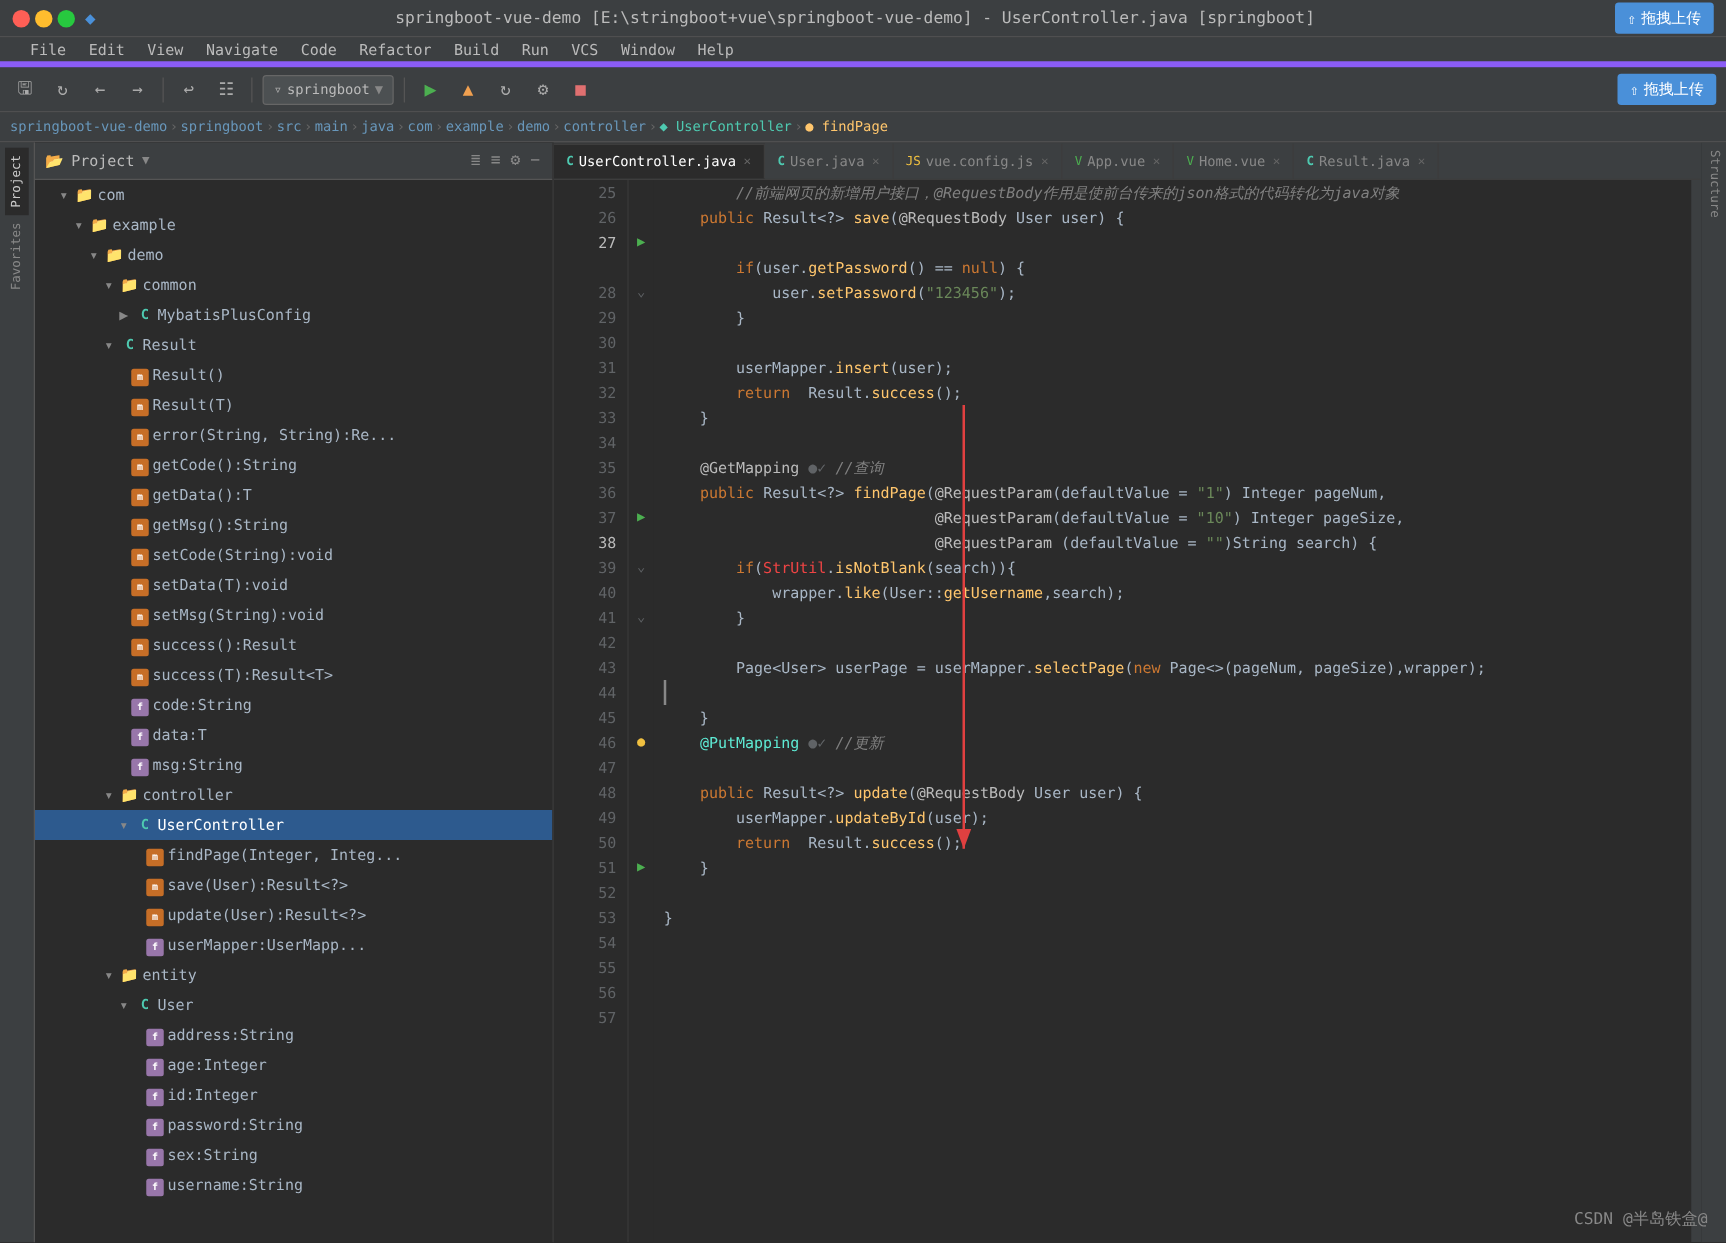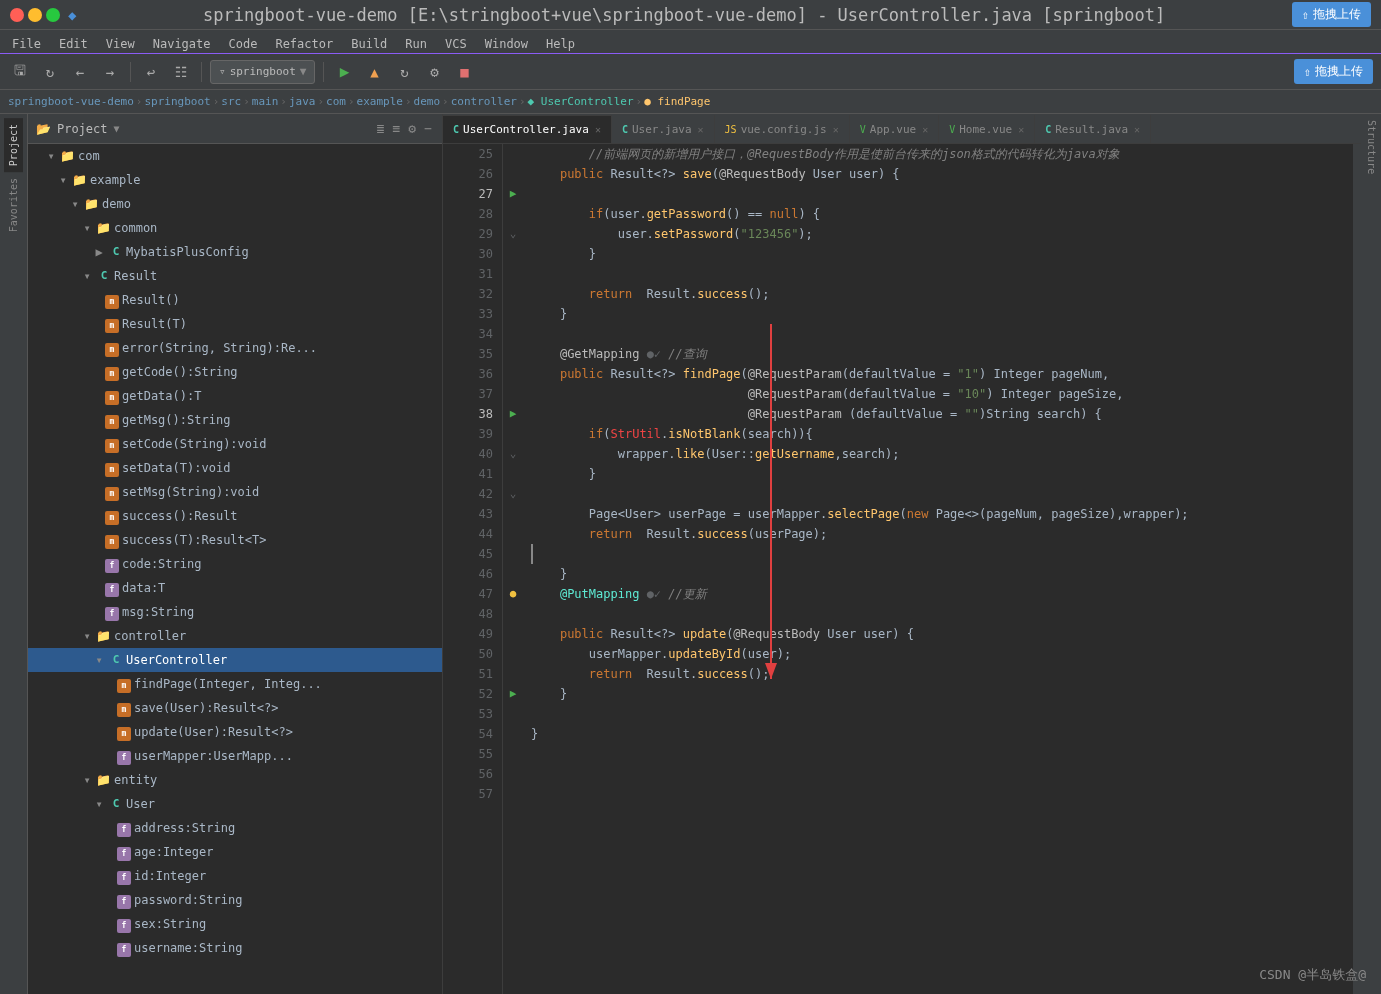--- a/index.html
+++ b/index.html
@@ -17,36 +17,36 @@
     .title-bar {
       background: #3c3f41;
       height: 30px;
       display: flex;
       align-items: center;
       padding: 0 10px;
       border-bottom: 1px solid #555;
       justify-content: space-between;
     }
     .title-bar-left { display: flex; align-items: center; gap: 8px; }
-    .title-bar-center { font-size: 17px; color: #bbb; }
+    .title-bar-center { font-size: 13px; color: #bbb; }
     .title-bar-right { display: flex; align-items: center; gap: 6px; }
     .title-bar-icons { display: flex; gap: 4px; }
     .win-btn { width: 14px; height: 14px; border-radius: 50%; cursor: pointer; }
     .win-btn.close { background: #ff5f56; }
     .win-btn.min { background: #ffbd2e; }
     .win-btn.max { background: #27c93f; }
 
     
     .menu-bar {
       background: #3c3f41;
       height: 24px;
       display: flex;
-      align-items: flex-end;
-      padding: 0 4px;
-      border-bottom: 1px solid #8b5cf6;
+      align-items: center;
+      padding: 0 16px;
+      border-bottom: 5px solid #8b5cf6;
       gap: 2px;
     }
     .menu-item {
       padding: 2px 8px;
       font-size: 12px;
       color: #bbb;
       cursor: pointer;
       border-radius: 2px;
     }
 
@@ -587,21 +587,21 @@
       </div>
     </div>
 
     <div class="editor-content">
 
       <div style="display:flex; background:#2b2b2b; width:60px; flex-shrink:0; flex-direction:column; border-right:1px solid #3d3d3d;">
         <div style="width:60px; font-size:12px; line-height:20px; color:#606366; user-select:none; padding-right:4px; text-align:right; overflow:hidden;">
           <div style="height:20px; padding-right:6px;">25</div>
           <div style="height:20px; padding-right:6px;">26</div>
           <div style="height:20px; padding-right:6px; color:#bbb;">27</div>
-          <div style="height:20px; padding-right:6px;">28</div>
+          <div style="height:20px; padding-right:6px;margin-top:20px;">28</div>
           <div style="height:20px; padding-right:6px;">29</div>
           <div style="height:20px; padding-right:6px;">30</div>
           <div style="height:20px; padding-right:6px;">31</div>
           <div style="height:20px; padding-right:6px;">32</div>
           <div style="height:20px; padding-right:6px;">33</div>
           <div style="height:20px; padding-right:6px;">34</div>
           <div style="height:20px; padding-right:6px;">35</div>
           <div style="height:20px; padding-right:6px;">36</div>
           <div style="height:20px; padding-right:6px;">37</div>
           <div style="height:20px; padding-right:6px; color:#bbb;">38</div>
@@ -689,20 +689,25 @@
             &nbsp;&nbsp;&nbsp;&nbsp;&nbsp;&nbsp;&nbsp;&nbsp;&nbsp;&nbsp;&nbsp;&nbsp;<span style="color:#a9b7c6;">user</span>.<span class="method">setPassword</span>(<span class="string">"123456"</span>);
           </span>
         </div>
 
         <div class="code-line">
           <span>&nbsp;&nbsp;&nbsp;&nbsp;&nbsp;&nbsp;&nbsp;&nbsp;}</span>
         </div>
 
         <div class="code-line"></div>
 
+        <div class="code-line">
+          <span>
+            &nbsp;&nbsp;&nbsp;&nbsp;&nbsp;&nbsp;&nbsp;&nbsp;<span style="color:#a9b7c6;">userMapper</span>.<span class="method">insert</span>(<span style="color:#a9b7c6;">user</span>);
+          </span>
+        </div>
 
         <div class="code-line">
           <span>
             &nbsp;&nbsp;&nbsp;&nbsp;&nbsp;&nbsp;&nbsp;&nbsp;<span class="kw">return</span>&nbsp; <span style="color:#a9b7c6;">Result</span>.<span class="method">success</span>();
           </span>
         </div>
 
         <div class="code-line">
           <span>&nbsp;&nbsp;&nbsp;&nbsp;}</span>
         </div>
@@ -751,25 +756,20 @@
         </div>
 
         <div class="code-line"></div>
 
         <div class="code-line">
           <span>
             &nbsp;&nbsp;&nbsp;&nbsp;&nbsp;&nbsp;&nbsp;&nbsp;<span style="color:#a9b7c6;">Page</span>&lt;<span style="color:#a9b7c6;">User</span>&gt; <span style="color:#a9b7c6;">userPage</span> = <span style="color:#a9b7c6;">userMapper</span>.<span class="method">selectPage</span>(<span class="kw">new</span> <span style="color:#a9b7c6;">Page</span>&lt;&gt;(<span style="color:#a9b7c6;">pageNum</span>, <span style="color:#a9b7c6;">pageSize</span>),<span style="color:#a9b7c6;">wrapper</span>);
           </span>
         </div>
 
-        <div class="code-line">
-          <span>
-            &nbsp;&nbsp;&nbsp;&nbsp;&nbsp;&nbsp;&nbsp;&nbsp;<span class="kw">return</span>&nbsp; <span style="color:#a9b7c6;">Result</span>.<span class="method">success</span>(<span style="color:#a9b7c6;">userPage</span>);
-          </span>
-        </div>
 
         <div class="code-line" style="border-left: 2px solid #888; margin-left:0;"></div>
 
         <div class="code-line">
           <span>&nbsp;&nbsp;&nbsp;&nbsp;}</span>
         </div>
 
         <div class="code-line">
           <span>
             &nbsp;&nbsp;&nbsp;&nbsp;<span style="color:#5eead4;">@PutMapping</span> <span style="color:#606366;">●✓</span> <span class="comment">//更新</span>

